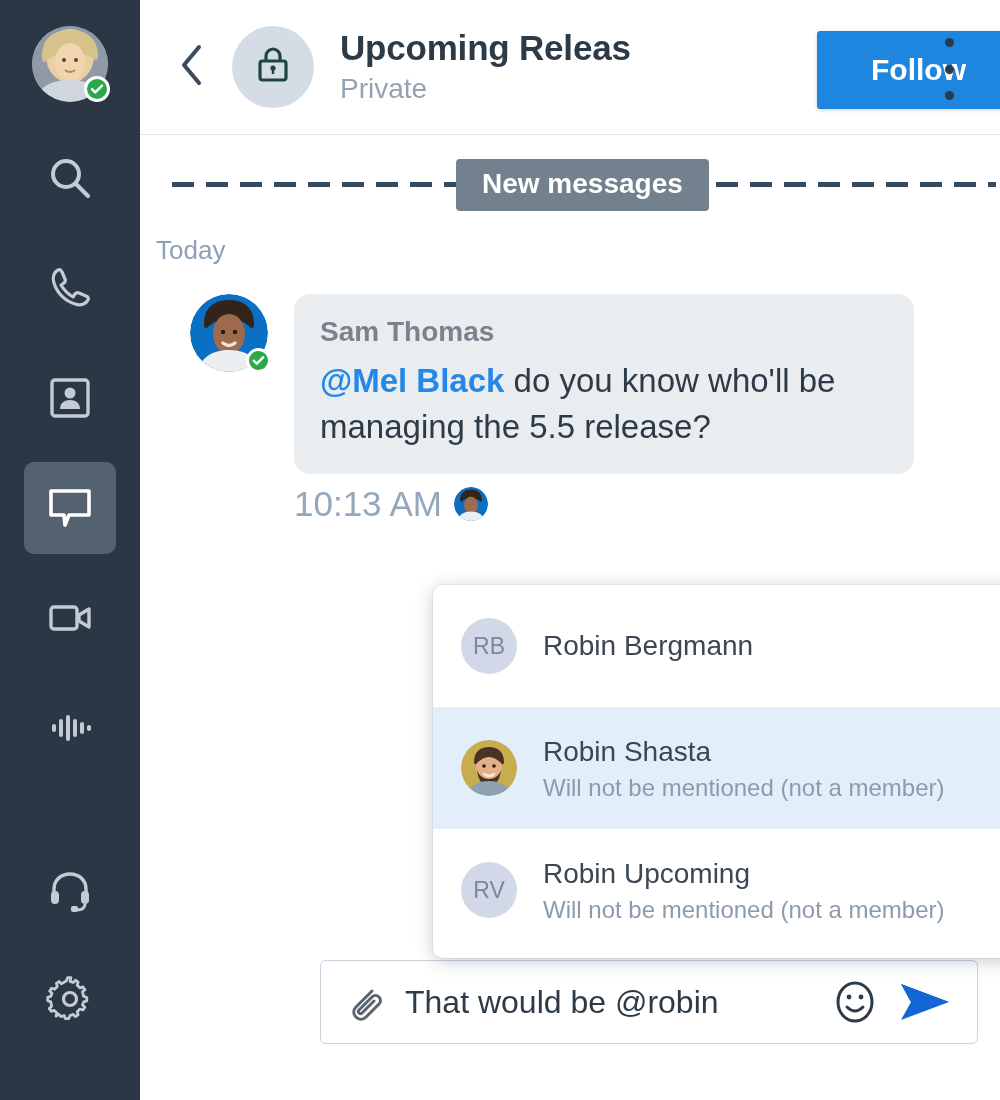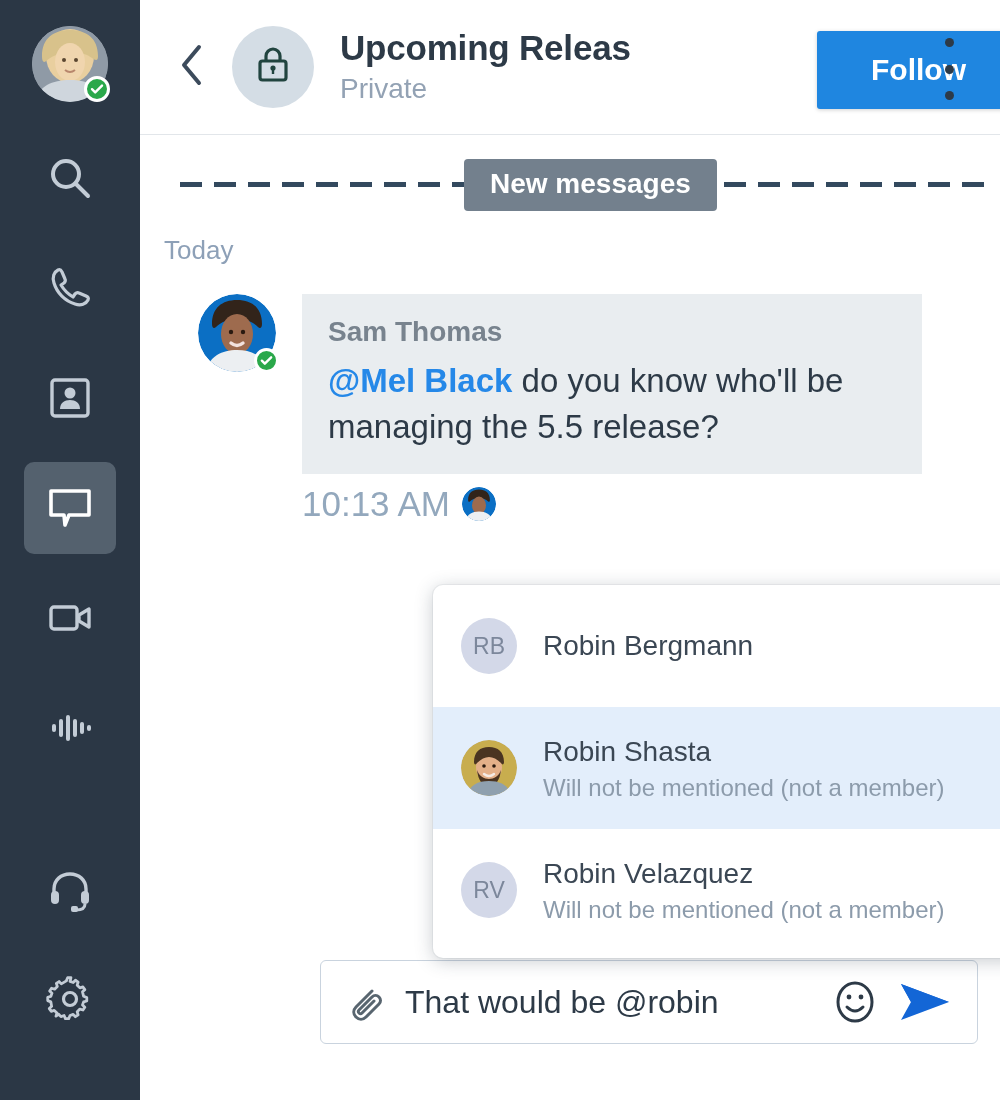--- a/index.html
+++ b/index.html
@@ -62,21 +62,21 @@
     position: absolute; left: 677px; top: 31px;
     width: 203px; height: 78px; background: #1f86e0; color: #fff;
     font-size: 30px; font-weight: bold; border: none; border-radius: 3px;
     cursor: pointer; font-family: "Liberation Sans", sans-serif;
     box-shadow: 0 1px 4px rgba(0,0,0,0.18);
   }
   .kebab { position: absolute; right: 28px; top: 38px; width: 46px; height: 62px; display: flex; flex-direction: column; align-items: center; justify-content: space-between; cursor: pointer; }
   .kebab i { display: block; width: 9px; height: 9px; border-radius: 50%; background: #2d3a47; }
 
   
-  .msg-area { position: relative; height: 820px; padding: 0 24px; }
+  .msg-area { position: relative; height: 820px; padding: 0 16px; }
 
   .divider-row { position: relative; height: 84px; display: flex; align-items: center; }
   .dashes {
     position: absolute; left: 16px; right: -12px; top: 47px; height: 5px;
     background-image: repeating-linear-gradient(to right, #33495e 0, #33495e 22px, transparent 22px, transparent 34px);
   }
   .new-badge {
     position: absolute; left: 300px; top: 24px;
     background: #73808d; color: #ffffff; font-size: 28px; font-weight: bold;
     padding: 9px 26px 11px; border-radius: 4px; line-height: 32px;
@@ -87,21 +87,21 @@
   .msg-row { display: flex; margin-top: 28px; padding-left: 34px; }
   .msg-avatar-wrap { position: relative; width: 78px; height: 78px; flex: 0 0 78px; }
   .msg-avatar { width: 78px; height: 78px; border-radius: 50%; overflow: hidden; display: block; }
   .presence-sm {
     position: absolute; right: -3px; bottom: -1px; width: 25px; height: 25px; border-radius: 50%;
     background: #2aa84a; border: 3px solid #fff; display: flex; align-items: center; justify-content: center;
   }
   .presence-sm svg { width: 13px; height: 13px; }
 
   .bubble-col { margin-left: 26px; max-width: 620px; }
-  .bubble { background: #e9edf0; border-radius: 0; padding: 20px 26px 24px; }
+  .bubble { background: #e9edf0; border-radius: 16px; padding: 20px 26px 24px; }
   .sender { font-size: 28px; font-weight: bold; color: #78838e; line-height: 36px; }
   .body { font-size: 33px; color: #2d3a47; line-height: 46px; margin-top: 8px; }
   .mention { color: #2588e8; font-weight: bold; }
   .meta { display: flex; align-items: center; margin-top: 10px; }
   .time { font-size: 35px; color: #93a8bd; }
   .receipt { width: 34px; height: 34px; border-radius: 50%; overflow: hidden; margin-left: 12px; display: block; }
 
   
   .mention-pop {
     position: absolute; left: 293px; top: 585px; width: 620px; height: 373px;
@@ -386,21 +386,21 @@
         </span>
         <span class="m-txt">
           <span class="m-name">Robin Shasta</span>
           <span class="m-note">Will not be mentioned (not a member)</span>
         </span>
       </div>
 
       <div class="mention-item">
         <span class="m-av">RV</span>
         <span class="m-txt">
-          <span class="m-name">Robin Velazquez</span>
+          <span class="m-name">Robin Upcoming</span>
           <span class="m-note">Will not be mentioned (not a member)</span>
         </span>
       </div>
 
     </div>
 
     <div class="composer-wrap">
       <div class="composer">
         <span class="clip">
           <svg width="44" height="44" viewBox="0 0 44 44" aria-hidden="true">

